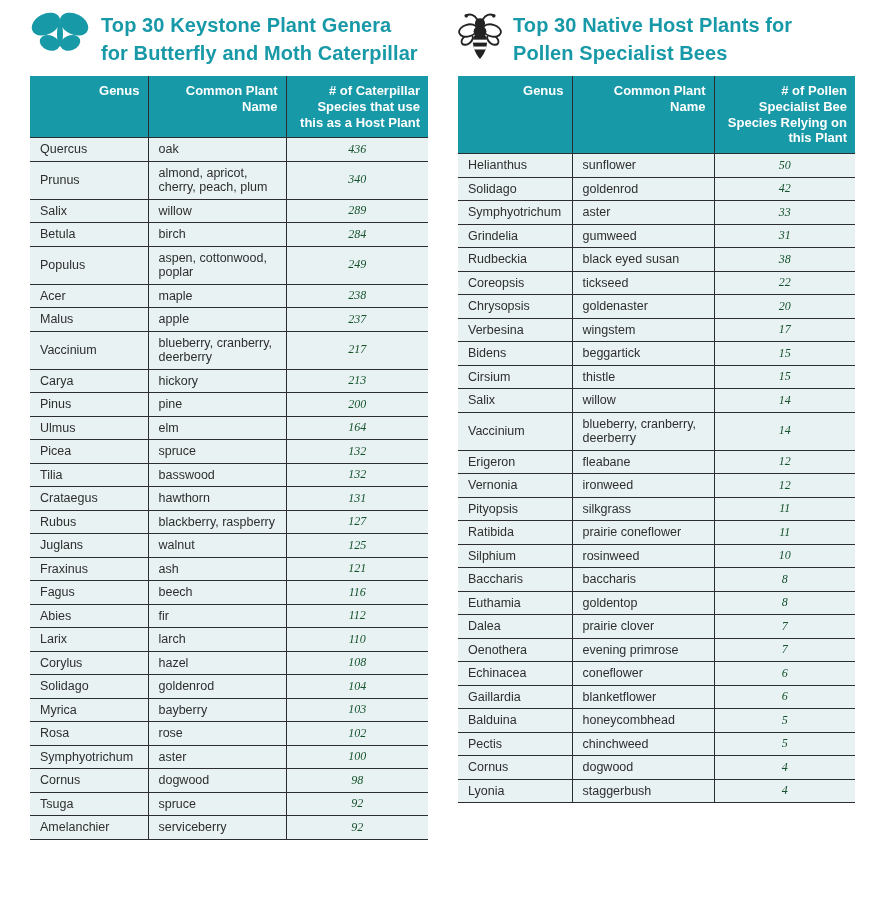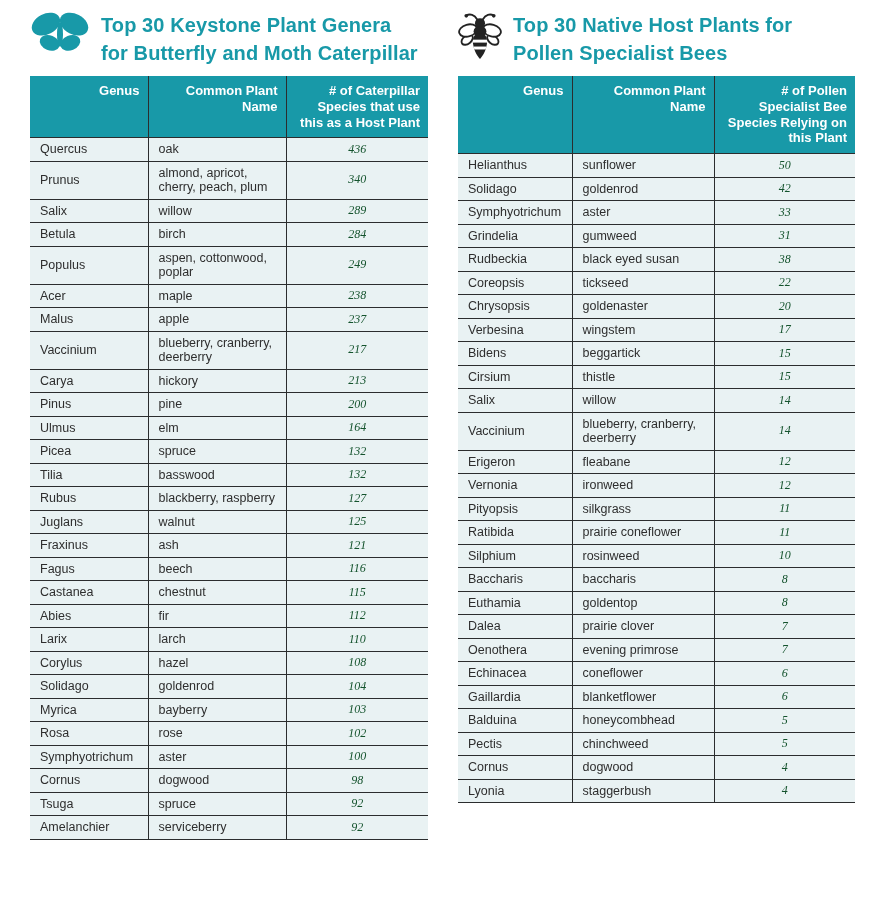--- a/index.html
+++ b/index.html
@@ -186,43 +186,43 @@
             <td class="genus">Picea</td>
             <td class="common">spruce</td>
             <td class="count">132</td>
           </tr>
           <tr>
             <td class="genus">Tilia</td>
             <td class="common">basswood</td>
             <td class="count">132</td>
           </tr>
           <tr>
+            <td class="genus">Crataegus</td>
+            <td class="common">hawthorn</td>
+            <td class="count">131</td>
+          </tr>
+          <tr>
             <td class="genus">Rubus</td>
             <td class="common">blackberry, raspberry</td>
             <td class="count">127</td>
           </tr>
           <tr>
             <td class="genus">Juglans</td>
             <td class="common">walnut</td>
             <td class="count">125</td>
           </tr>
           <tr>
             <td class="genus">Fraxinus</td>
             <td class="common">ash</td>
             <td class="count">121</td>
           </tr>
           <tr>
             <td class="genus">Fagus</td>
             <td class="common">beech</td>
             <td class="count">116</td>
-          </tr>
-          <tr>
-            <td class="genus">Castanea</td>
-            <td class="common">chestnut</td>
-            <td class="count">115</td>
           </tr>
           <tr>
             <td class="genus">Abies</td>
             <td class="common">fir</td>
             <td class="count">112</td>
           </tr>
           <tr>
             <td class="genus">Larix</td>
             <td class="common">larch</td>
             <td class="count">110</td>

